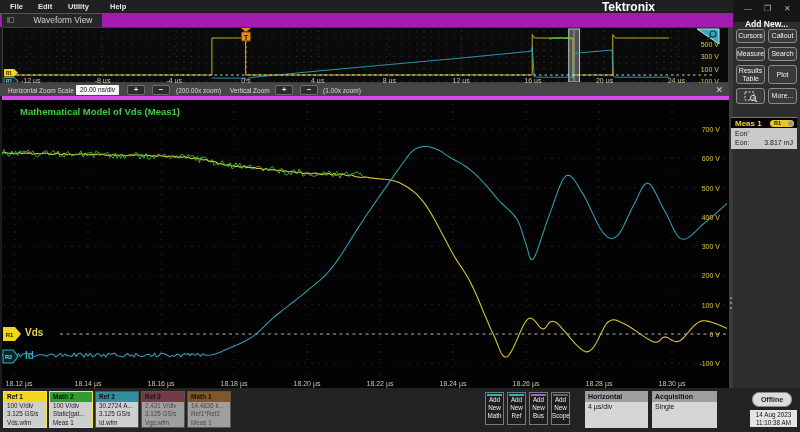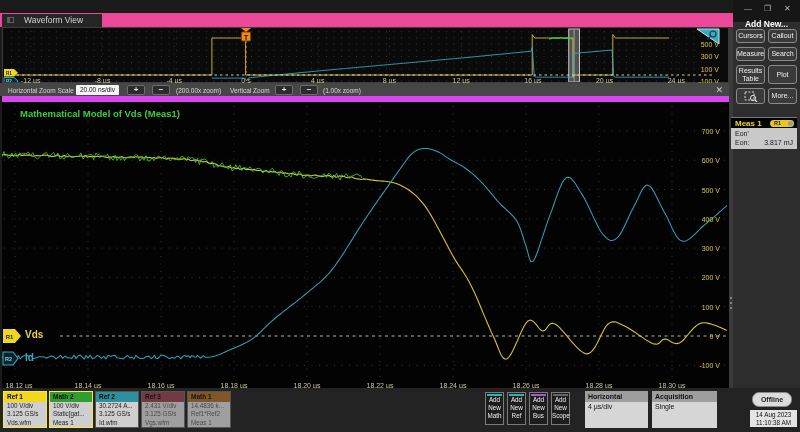--- a/index.html
+++ b/index.html
@@ -5,31 +5,31 @@
   * { margin:0; padding:0; box-sizing:border-box; }
   html,body { width:800px; height:432px; background:#111; overflow:hidden;
     font-family:"Liberation Sans", sans-serif; }
   .abs { position:absolute; }
   #stage { position:relative; width:800px; height:432px; background:#1b1b1b; }
   #menubar { left:0; top:0; width:733px; height:13px; background:#202020; }
   .menu-item { position:absolute; top:2px; font-size:7.5px; font-weight:bold; color:#e6e6e6; }
   #logo { position:absolute; top:0px; right:78px; font-size:12px; font-weight:bold; color:#fff; }
   #winctl { left:733px; top:0; width:67px; height:22px; background:#161616; }
   .wbtn { position:absolute; color:#b5b5b5; font-size:8px; top:4px; }
-  #tabbar { left:0; top:13px; width:733px; height:14px; background:#ec4899; }
+  #tabbar { left:0; top:13px; width:733px; height:14px; background:#a21caf;text-align:center; }
   #wv-tab { position:absolute; left:2px; top:1px; width:100px; height:13px; background:#262626; color:#d5d5d5; font-size:8.5px; line-height:13px; padding-left:22px; }
   #tab-icon { position:absolute; left:7px; top:4px; width:7px; height:6px; border:1px solid #5e5e5e; border-left-width:3px; }
   #overview { left:2px; top:27px; width:727px; height:56px; background:#0a0a0a; border:1px solid #3c3c3c; }
   #ov-svg { position:absolute; left:0; top:0; }
   #zoombar { left:0; top:83px; width:731px; height:13px; background:#464646; color:#dcdcdc; }
   .zb-label { position:absolute; top:3.5px; color:#d8d8d8; font-size:6.5px; }
   #zb-value { position:absolute; left:76px; top:1.5px; width:43px; height:10px; background:#f4f4f4; color:#111; text-align:center; line-height:10px; border-radius:1px; font-size:6.5px; }
   .zb-btn { position:absolute; top:1.5px; width:18px; height:10px; background:#2c2c2c; border:1px solid #6d6d6d; border-radius:2px; color:#e8e8e8; text-align:center; line-height:8px; font-size:8px; font-weight:bold; }
   #zb-close { position:absolute; right:8px; top:2px; color:#cfcfcf; font-size:9px; }
-  #mainplot { left:2px; top:96px; width:727px; height:292px; background:#030303; border-top:6px solid #d946ef; }
+  #mainplot { left:2px; top:96px; width:727px; height:292px; background:#030303; border-top:4px solid #d946ef; }
   #main-svg { position:absolute; left:0; top:0; }
   #main-title { position:absolute; left:18px; top:6px; color:#3ecb3e; font-size:9.5px; font-weight:bold; }
   .trace-lbl { position:absolute; font-weight:bold; font-size:10px; }
   #lbl-vds { left:23px; top:227px; color:#e8d44d;text-align:center; }
   #lbl-id  { left:23px; top:250px; color:#38a8c4; }
   .tick-x { position:absolute; color:#c9c69a; font-size:7px; transform:translateX(-50%); white-space:nowrap; }
   .tick-y { position:absolute; color:#ddc63c; font-size:7px; transform:translateY(-50%); text-align:right; width:30px; white-space:nowrap; }
   #splitter { left:729px; top:27px; width:4px; height:361px; background:#3a3a3a; }
   #splitter-handle { position:absolute; left:0px; top:268px; width:4px; height:16px; color:#999; font-size:7px; line-height:5px; text-align:center; }
   #sidebar { left:733px; top:22px; width:67px; height:366px; background:#2d2d2d; }
@@ -47,20 +47,27 @@
   .panel { position:absolute; top:3px; height:37px; }
   .panel-h { height:11px; background:#9e9e9e; color:#111; font-size:7px; font-weight:bold; line-height:11px; padding-left:3px; }
   .panel-b { height:26px; background:#d6d6d6; color:#111; font-size:7px; line-height:10px; padding-left:3px; }
   #offline { position:absolute; left:752px; top:4px; width:40px; height:15px; background:#dcdcdc; border:1px solid #8a8a8a; border-radius:7px; color:#222; font-size:7px; font-weight:bold; text-align:center; line-height:13px; }
   #datetime { position:absolute; left:750px; top:22px; width:47px; height:17px; background:#e4e4e4; color:#111; font-size:6.3px; line-height:8px; text-align:center; padding-top:1px; }
 </style>
 </head>
 <body>
 
 <div id="stage">
+  <div id="menubar" class="abs">
+    <span class="menu-item" style="left:10px">File</span>
+    <span class="menu-item" style="left:38px">Edit</span>
+    <span class="menu-item" style="left:68px">Utility</span>
+    <span class="menu-item" style="left:110px">Help</span>
+    <span id="logo">Tektronix</span>
+  </div>
   <div id="winctl" class="abs">
     <span class="wbtn" style="left:11px">—</span>
     <span class="wbtn" style="left:31px">❐</span>
     <span class="wbtn" style="left:51px">✕</span>
   </div>
   <div id="tabbar" class="abs">
     <div id="wv-tab">Waveform View</div>
     <div id="tab-icon"></div>
   </div>
 

